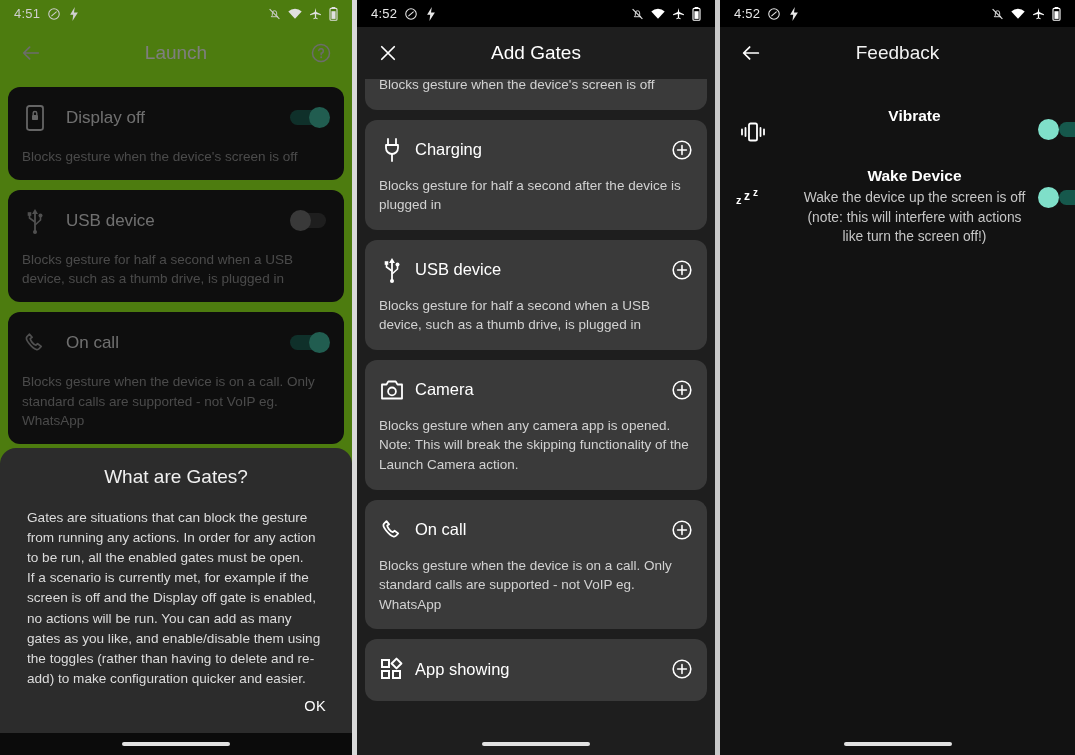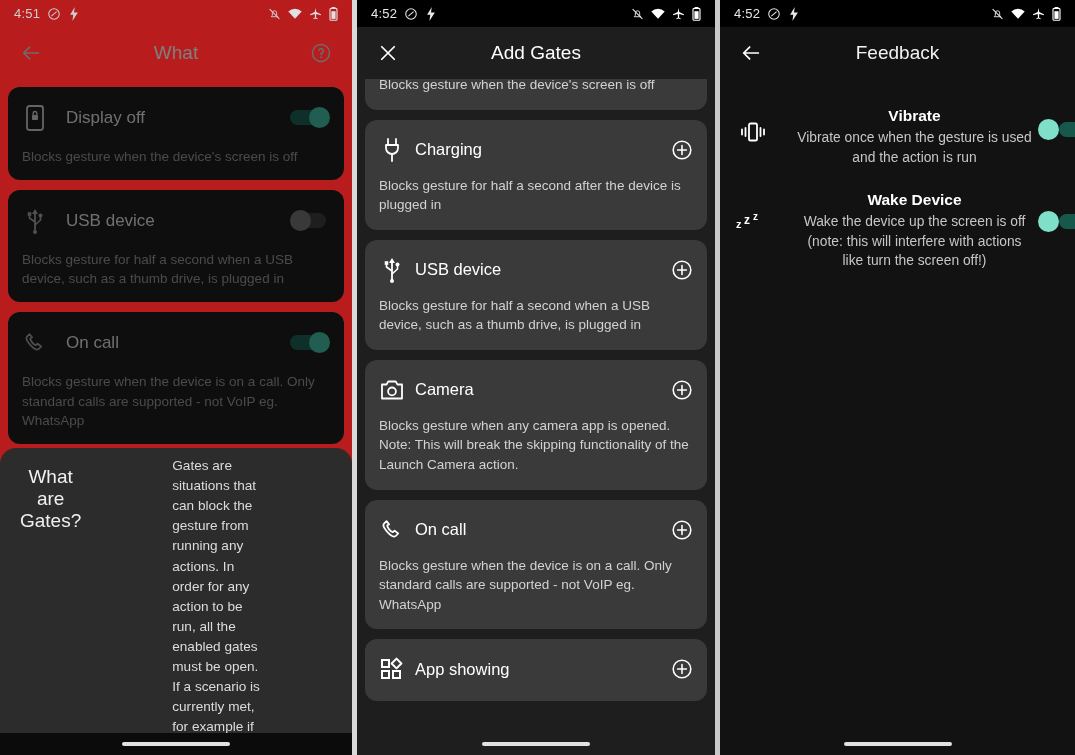--- a/index.html
+++ b/index.html
@@ -6,21 +6,21 @@
   html, body {
     width: 1075px; height: 755px;
     background: #000;
     font-family: "Liberation Sans", sans-serif;
     overflow: hidden;
   }
   .screens { display: flex; width: 1075px; height: 755px; }
 
   
   .panel { position: relative; height: 755px; overflow: hidden; background: #0d0d0d; }
-  .panel-1 { width: 352px; background: #b91c1c; }
+  .panel-1 { width: 352px; background: #4d7c0f; }
   .divider { width: 5px; height: 755px; background: #d9d9d9; flex: 0 0 5px; }
   .divider-2 { width: 5px; height: 755px; background: #c9c9c9; flex: 0 0 5px; }
   .panel-2 { width: 358px; background: #1e1e1e; }
   .panel-3 { width: 355px; background: #121212; }
 
   
   .statusbar {
     height: 27px; display: flex; align-items: center;
     justify-content: space-between; padding: 0 14px;
     position: relative; z-index: 30;
@@ -73,21 +73,21 @@
   .toggle.bright.on .track { background: #16584c; }
   .toggle.bright.on .thumb { background: #7fdfc9; }
 
   
   .scrim-dim { filter: brightness(0.52); }
 
   
   .dialog {
     position: absolute; left: 0; right: 0; bottom: 0; top: 448px;
     background: #2c2c2c; border-radius: 16px 16px 0 0;
-    display: flex; flex-direction: row; z-index: 40; gap: 44px;
+    display: flex; flex-direction: column; z-index: 40;
   }
   .dialog .dtitle {
     text-align: center; font-size: 19px; color: #f0f0f0; font-weight: 500;
     padding: 18px 20px 12px;
   }
   .dialog .dbody {
     font-size: 13.6px; color: #dcdcdc; line-height: 1.48;
     padding: 8px 27px 0; white-space: pre-line;
   }
   .dialog .dactions { margin-top: auto; padding: 0 26px 40px; text-align: right; }
@@ -168,21 +168,21 @@
       </div>
     </div>
 
     <div class="scrim-dim">
       <div class="appbar">
         <div class="lead">
           <svg width="22" height="22" viewBox="0 0 24 24">
             <path d="M20 12 H4 M10.5 5.5 L4 12 L10.5 18.5" fill="none" stroke="#cfcfcf" stroke-width="1.8" stroke-linecap="round" stroke-linejoin="round"></path>
           </svg>
         </div>
-        <div class="title">What</div>
+        <div class="title">Launch</div>
         <div class="trail">
           <svg width="22" height="22" viewBox="0 0 24 24">
             <circle cx="12" cy="12" r="9.3" fill="none" stroke="#cfcfcf" stroke-width="1.6"></circle>
             <path d="M9.6 9.2a2.5 2.5 0 1 1 2.6 3.1v1.5" fill="none" stroke="#cfcfcf" stroke-width="1.6" stroke-linecap="round"></path>
             <circle cx="12.2" cy="16.6" r="1" fill="#cfcfcf"></circle>
           </svg>
         </div>
       </div>
 
       <div class="list-1">
@@ -482,22 +482,20 @@
 
       <div class="frow">
         <span class="ico">
           <svg width="30" height="22" viewBox="0 0 30 22">
             <rect x="11" y="2.5" width="8" height="17" rx="1.6" fill="none" stroke="#fff" stroke-width="1.8"></rect>
             <path d="M7.5 7 V15 M4 8.5 V13.5 M22.5 7 V15 M26 8.5 V13.5" stroke="#fff" stroke-width="1.8" stroke-linecap="round"></path>
           </svg>
         </span>
         <span class="txt">
           <span class="ttl" style="display:block">Vibrate</span>
-          <span class="sub" style="display:block">Vibrate once when the gesture is used
-and the action is run</span>
         </span>
         <span class="tgl">
           <span class="toggle bright on">
             <span class="track"></span>
             <span class="thumb"></span>
           </span>
         </span>
       </div>
 
       <div class="frow">

